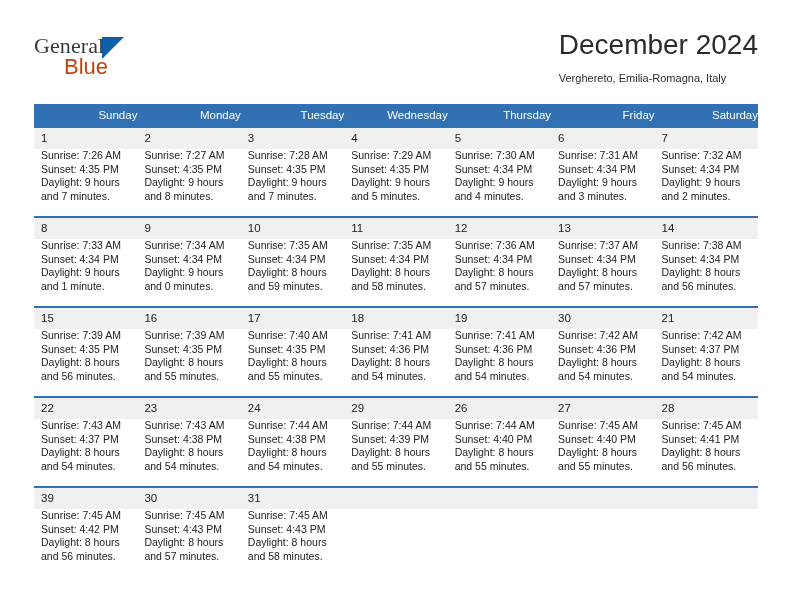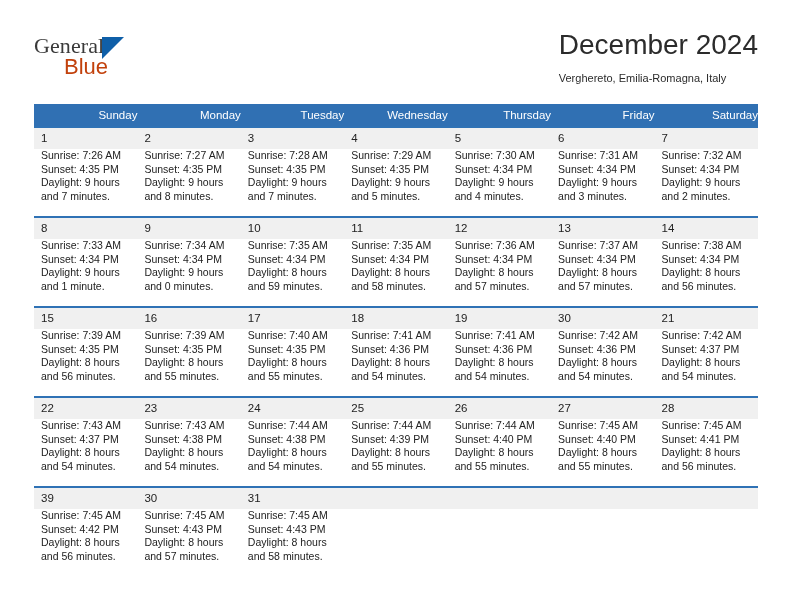--- a/index.html
+++ b/index.html
@@ -433,21 +433,21 @@
               <div class="details">
                 <div>Sunrise: 7:44 AM</div>
                 <div>Sunset: 4:38 PM</div>
                 <div>Daylight: 8 hours</div>
                 <div>and 54 minutes.</div>
               </div>
             </div>
           </td>
           <td>
             <div class="cell-inner">
-              <div class="daynum">25</div>
+              <div class="daynum">29</div>
               <div class="details">
                 <div>Sunrise: 7:44 AM</div>
                 <div>Sunset: 4:39 PM</div>
                 <div>Daylight: 8 hours</div>
                 <div>and 55 minutes.</div>
               </div>
             </div>
           </td>
           <td>
             <div class="cell-inner">

